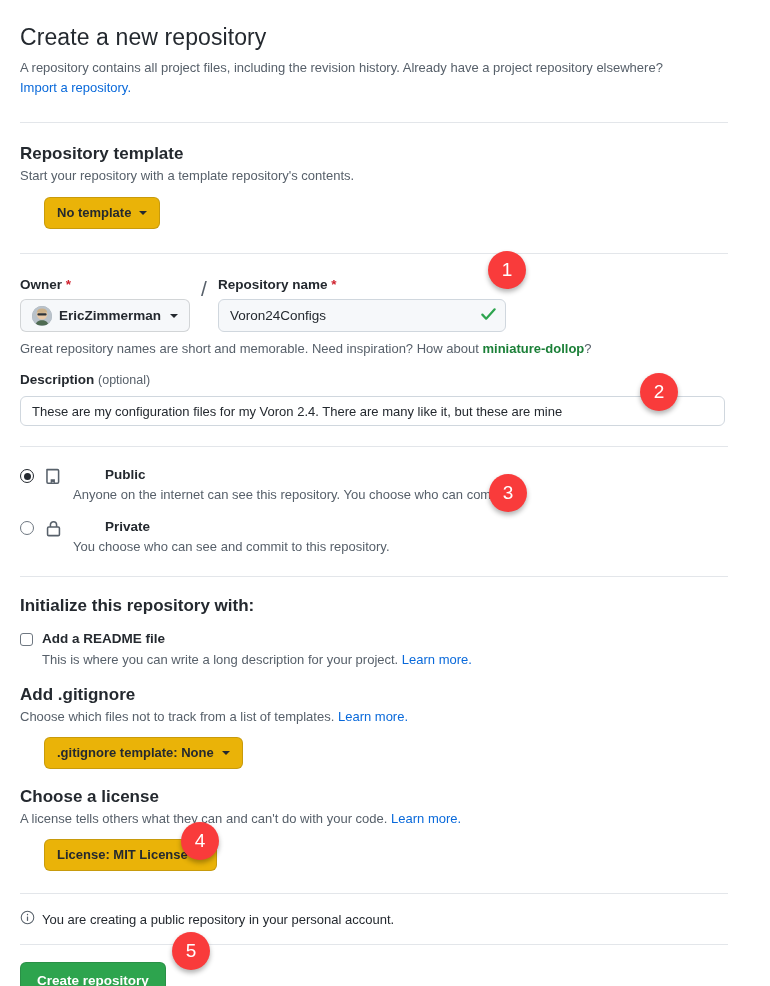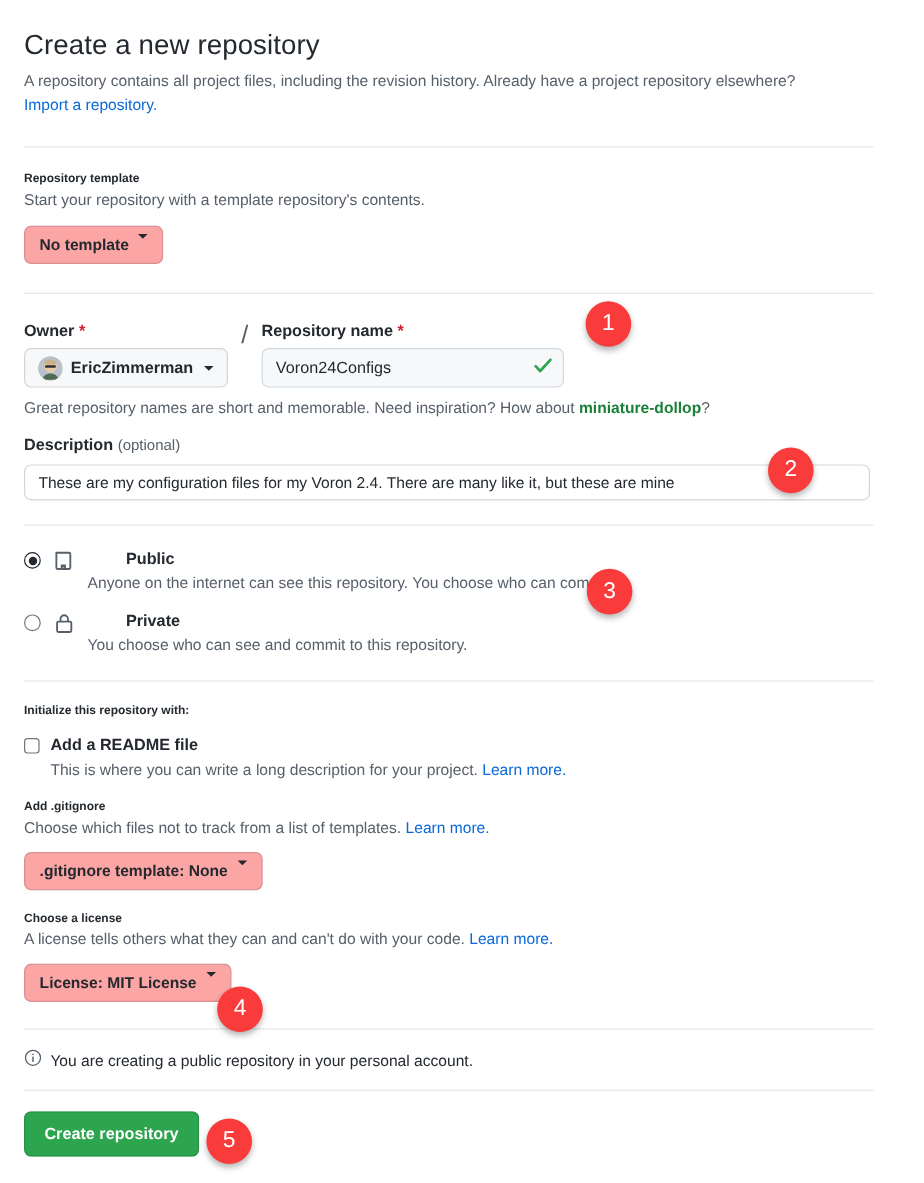--- a/index.html
+++ b/index.html
@@ -44,21 +44,21 @@
   .link {
     color: #0969da;
     text-decoration: none;
   }
   .link-green {
     color: #1a7f37;
     text-decoration: none;
     font-weight: 600;
   }
   .section-head {
-    font-size: 10px;
+    font-size: 17px;
     font-weight: 700;
     color: #24292f;
     margin: 0 0 2px 0;
   }
   .section-sub {
     font-size: 13px;
     color: #57606a;
     margin: 0;
     line-height: 19px;
   }
@@ -75,31 +75,33 @@
   hr.divider {
     border: 0;
     border-top: 1px solid #e3e6ea;
     margin: 0;
     height: 1px;
   }
 
   
   .btn-select {
     display: inline-flex;
+    align-items: center;
     gap: 6px;
-    background: #fca5a5;
+    background: #eab308;
     border: 1px solid rgba(27,31,36,.16);
     border-radius: 6px;
     font-size: 13px;
     font-weight: 600;
     color: #24292f;
     padding: 6px 12px;
     line-height: 18px;
     cursor: pointer;
     font-family: inherit;
+    margin-left: 24px;
   }
   .caret {
     display: inline-block;
     width: 0; height: 0;
     border-left: 4px solid transparent;
     border-right: 4px solid transparent;
     border-top: 4px solid #24292f;
     margin-left: 2px;
   }
   .btn-primary {
@@ -157,21 +159,21 @@
   }
   .avatar svg { display: block; }
   .slash {
     font-size: 21px;
     color: #57606a;
     padding: 0 1px 3px 1px;
     font-weight: 300;
   }
   .repo-input-wrap {
     position: relative;
-    width: 252px;
+    width: 288px;
   }
   .repo-input {
     width: 100%;
     box-sizing: border-box;
     height: 33px;
     background: #f6f8fa;
     border: 1px solid #d0d7de;
     border-radius: 6px;
     font-size: 13.5px;
     color: #24292f;

